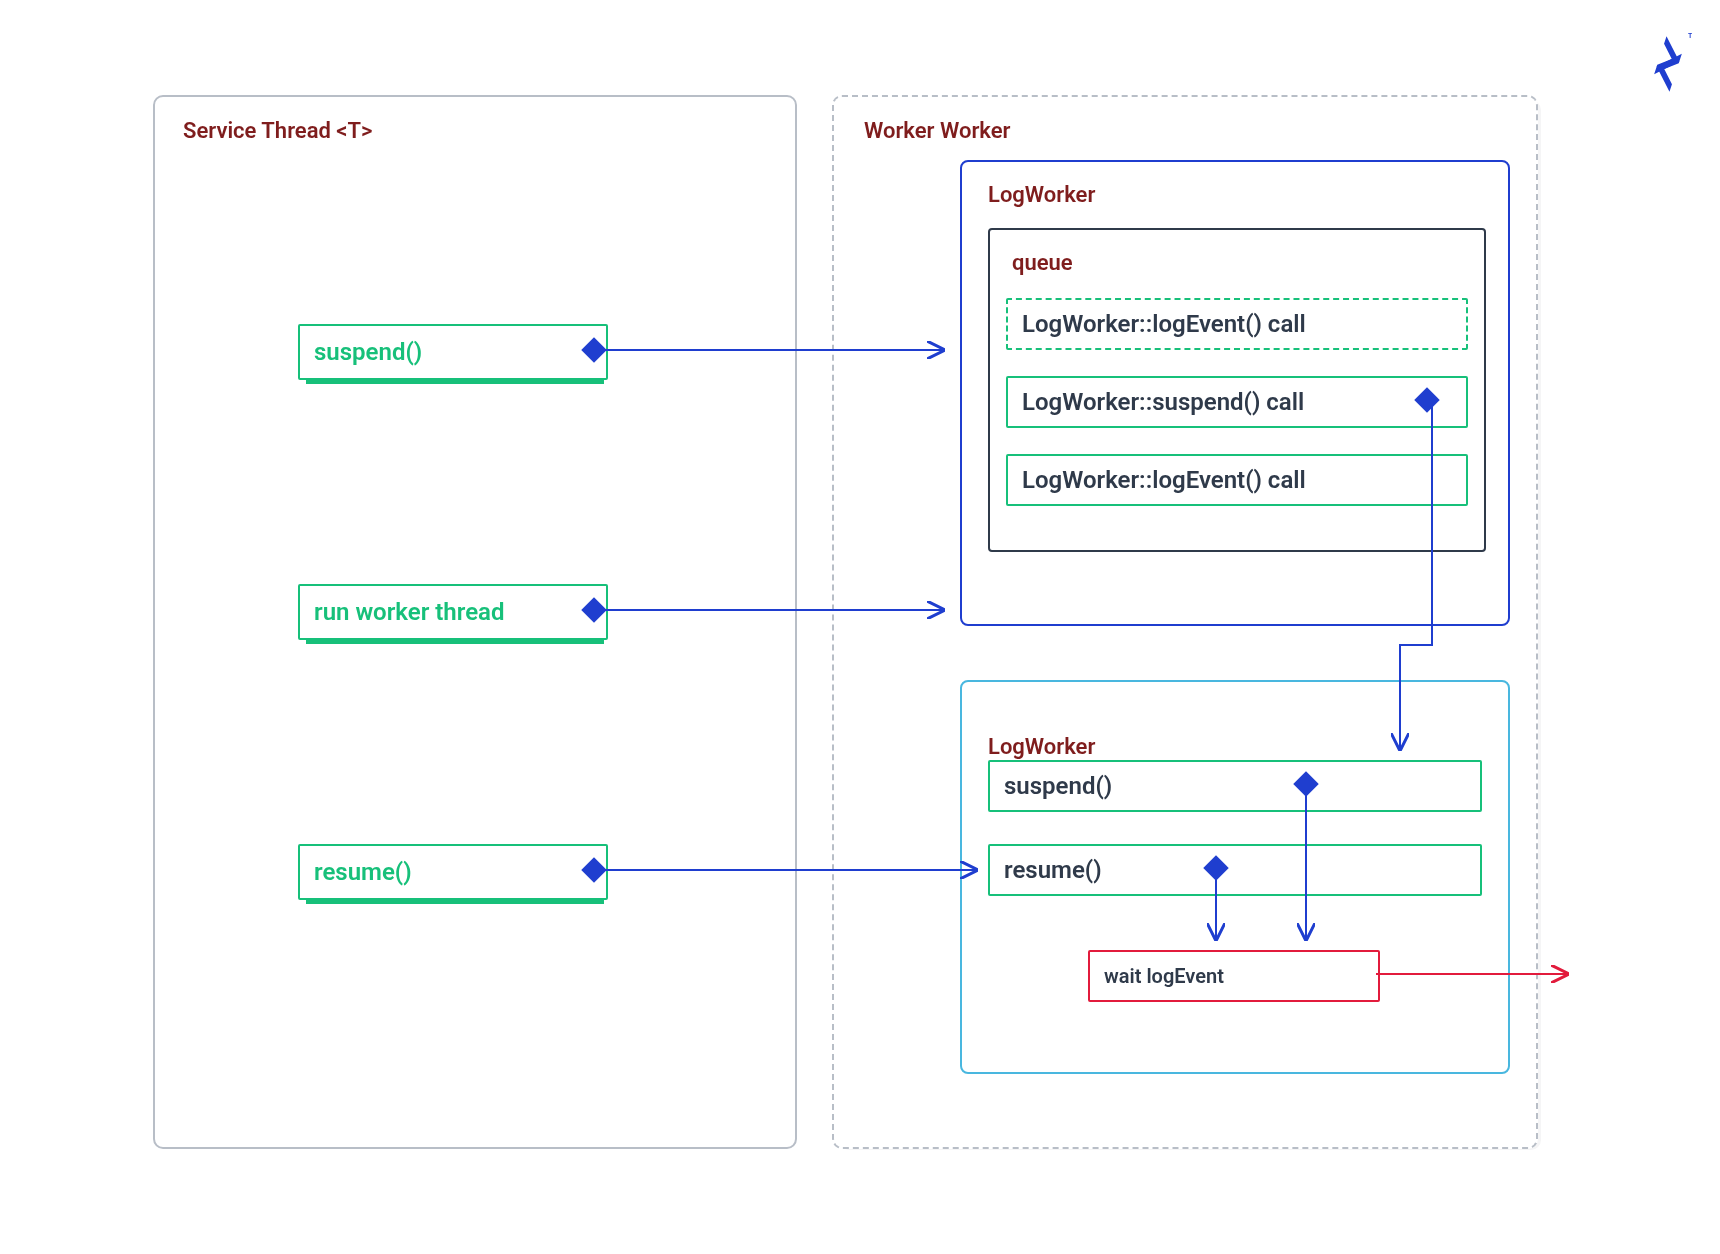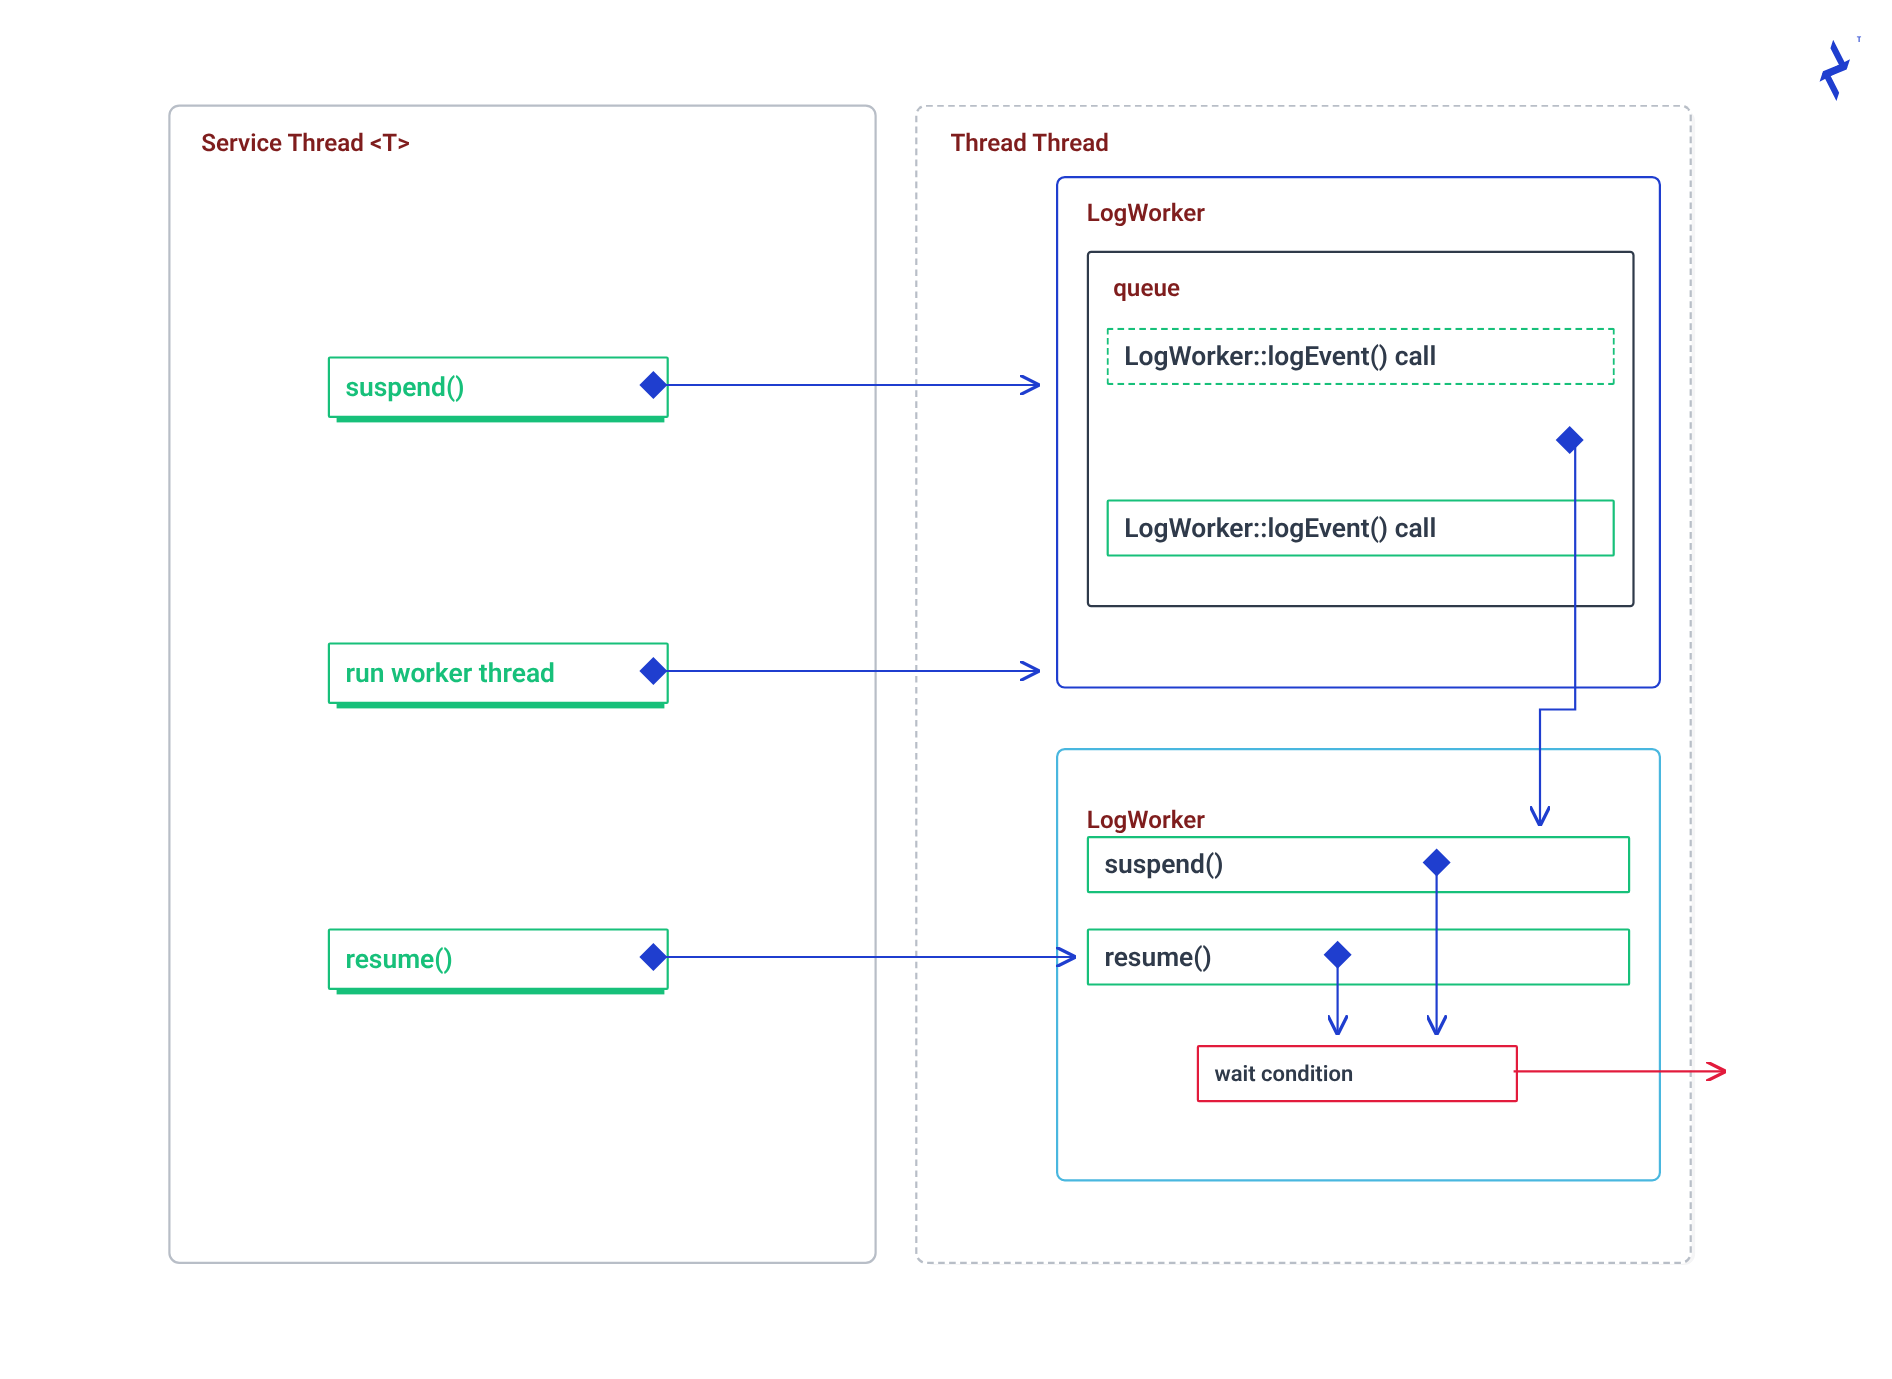--- a/index.html
+++ b/index.html
@@ -94,47 +94,50 @@
       </g>
       <text x="44" y="10" font-size="7" fill="#1f3ecf" font-weight="600">TM</text>
     </svg>
   </div>
 
   <div class="panel solid-border" style="left:153px; top:95px; width:640px; height:1050px;"></div>
   <div class="label" style="left:183px; top:118px;">Service Thread &lt;T&gt;</div>
 
   <div class="panel" style="left:839px; top:100px; width:702px; height:1050px; background:#f5f5f6; border-radius:10px;"></div>
   <div class="panel dashed-border" style="left:832px; top:95px; width:702px; height:1050px; background:#ffffff;"></div>
-  <div class="label" style="left:864px; top:118px;">Thread Thread</div>
+  <div class="label" style="left:864px; top:118px;">Worker Worker</div>
 
   <div class="panel blue-border" style="left:960px; top:160px; width:546px; height:462px; background:#ffffff;"></div>
   <div class="label" style="left:988px; top:182px;">LogWorker</div>
 
   <div class="panel black-border" style="left:988px; top:228px; width:494px; height:320px; background:#ffffff;"></div>
   <div class="label" style="left:1012px; top:250px;">queue</div>
 
   <div class="green-box dashed" style="left:1006px; top:298px; width:430px; height:48px;">
     <span>LogWorker::logEvent() call</span>
+  </div>
+  <div class="green-box" style="left:1006px; top:376px; width:430px; height:48px;">
+    <span>LogWorker::suspend() call</span>
   </div>
   <div class="green-box" style="left:1006px; top:454px; width:430px; height:48px;">
     <span>LogWorker::logEvent() call</span>
   </div>
 
   <div class="panel lightblue-border" style="left:960px; top:680px; width:546px; height:390px; background:#ffffff;"></div>
   <div class="label" style="left:988px; top:702px;margin-top:32px;">LogWorker</div>
 
   <div class="green-box" style="left:988px; top:760px; width:462px; height:48px;">
     <span>suspend()</span>
   </div>
   <div class="green-box" style="left:988px; top:844px; width:462px; height:48px;">
     <span>resume()</span>
   </div>
 
   <div class="red-box" style="left:1088px; top:950px; width:260px; height:48px;">
-    <span>wait condition</span>
+    <span>wait logEvent</span>
   </div>
 
   <div class="shadow-strip" style="left:306px; top:376px; width:298px;"></div>
   <div class="green-box green-text" style="left:298px; top:324px; width:278px; height:52px;">
     <span>suspend()</span>
   </div>
 
   <div class="shadow-strip" style="left:306px; top:636px; width:298px;"></div>
   <div class="green-box green-text" style="left:298px; top:584px; width:278px; height:52px;text-align:right;">
     <span>run worker thread</span>

